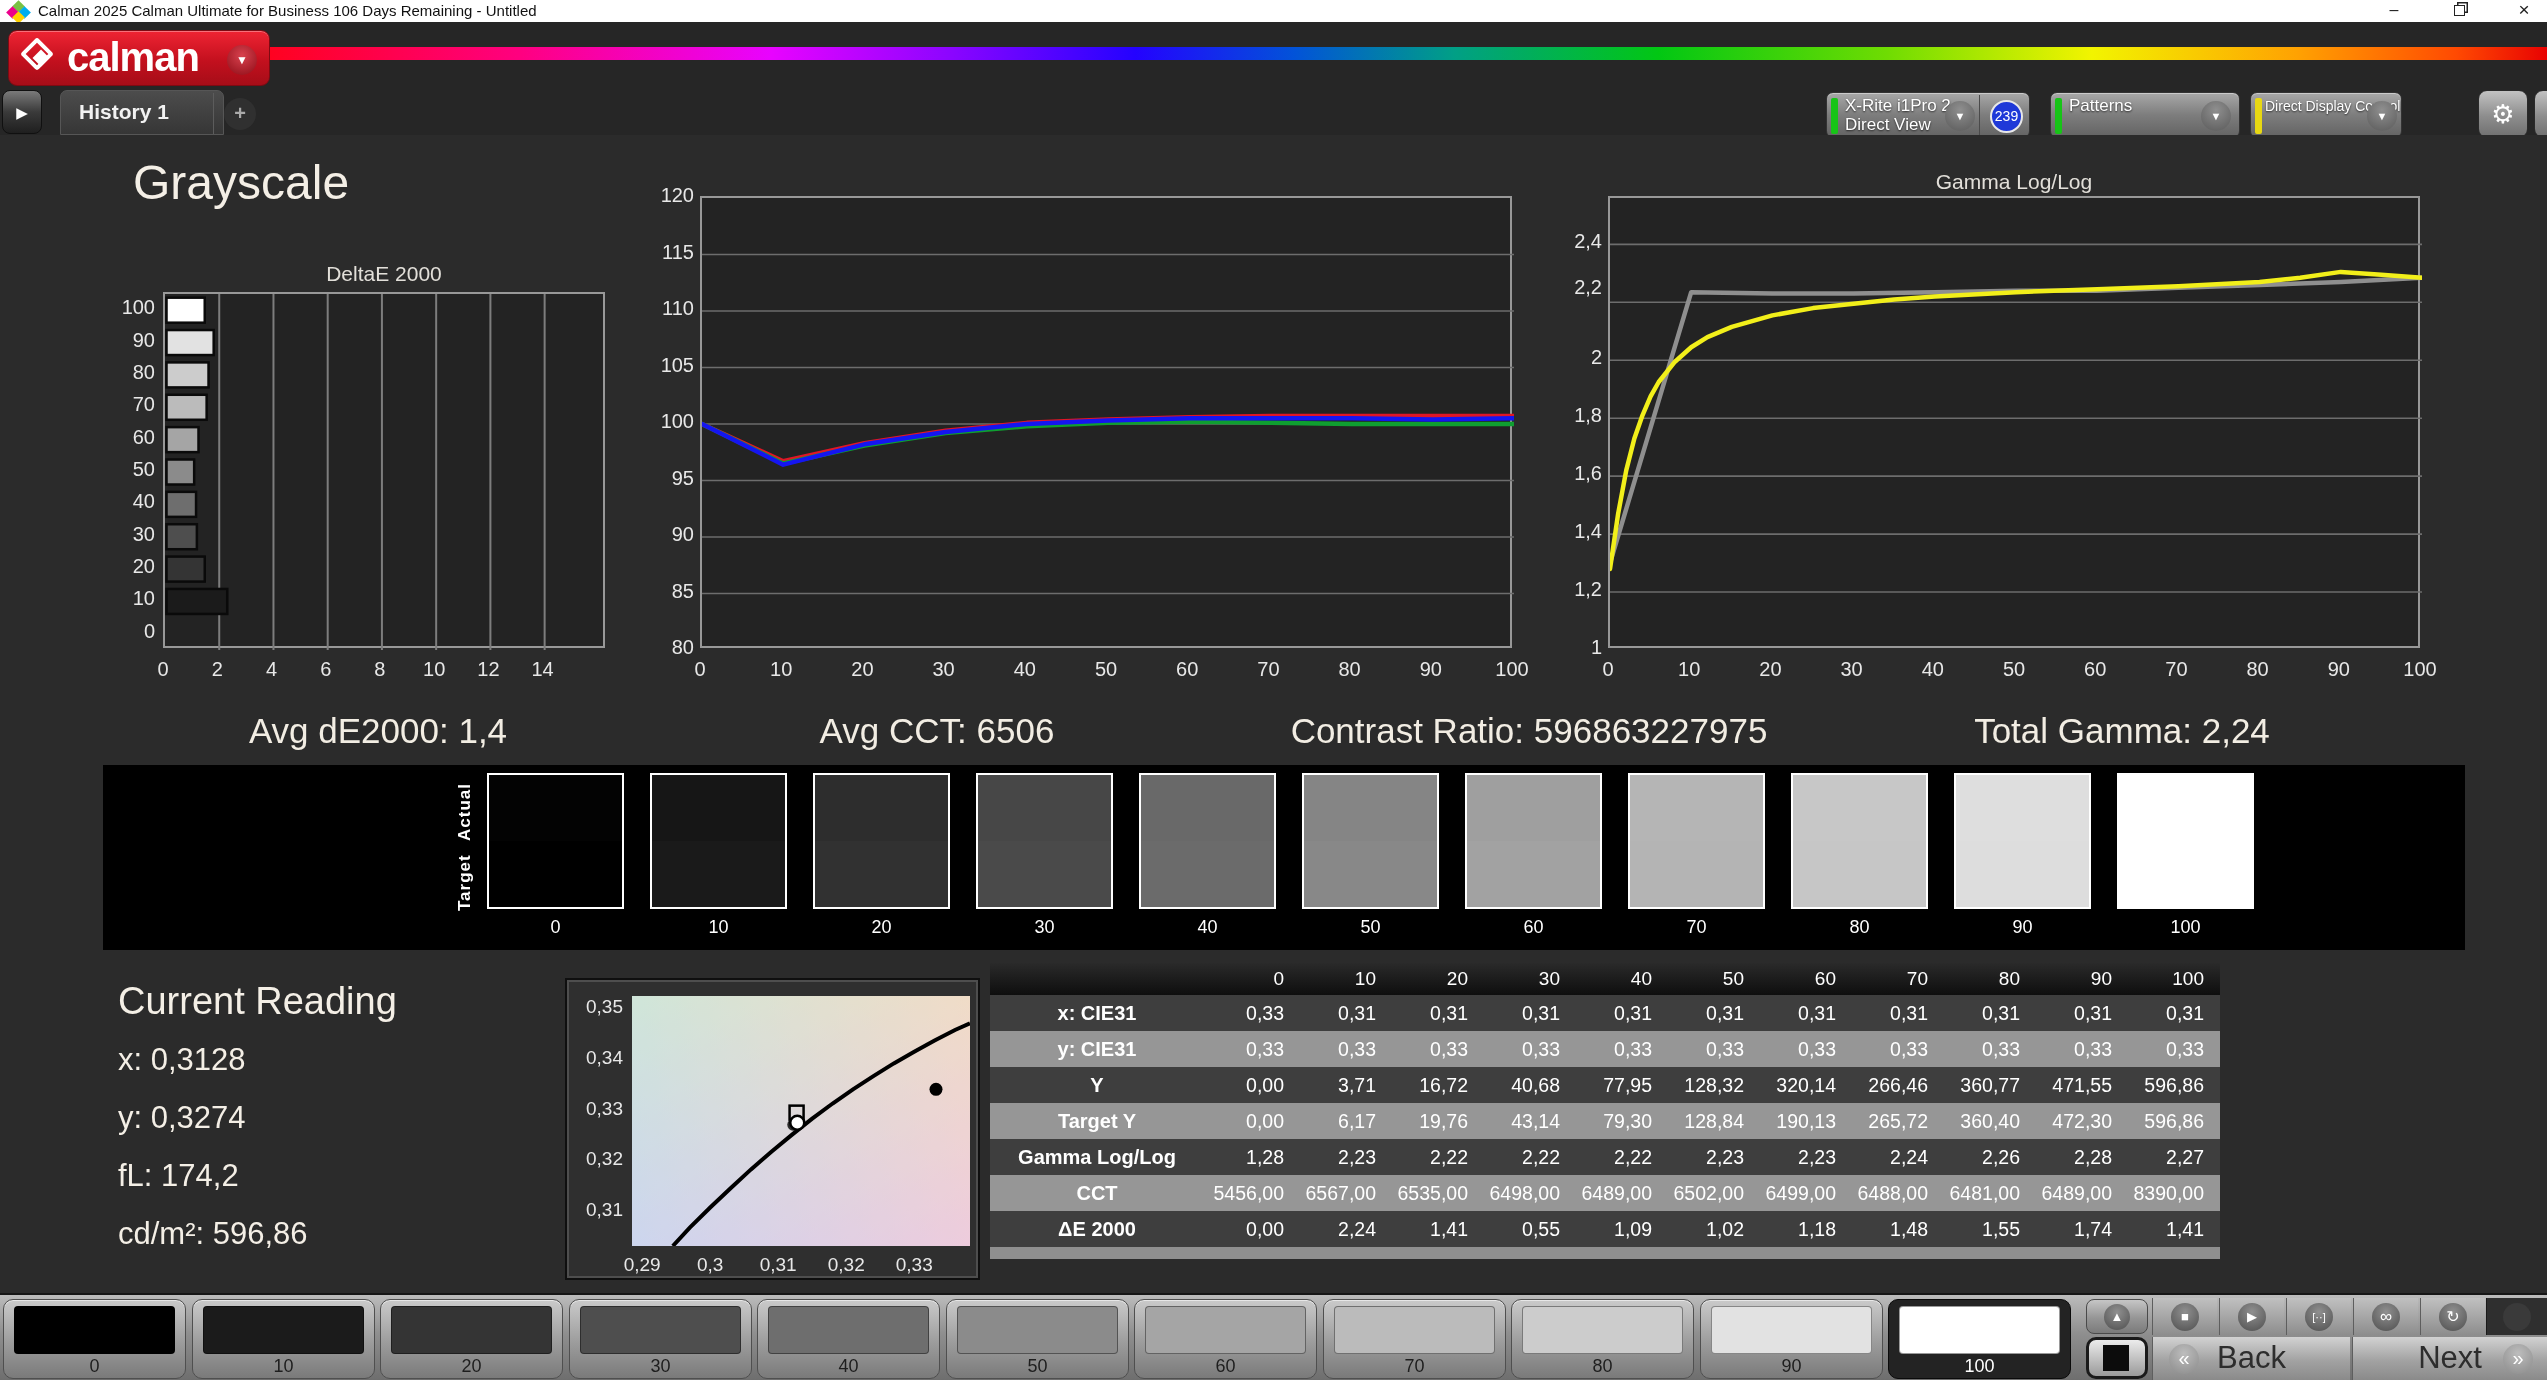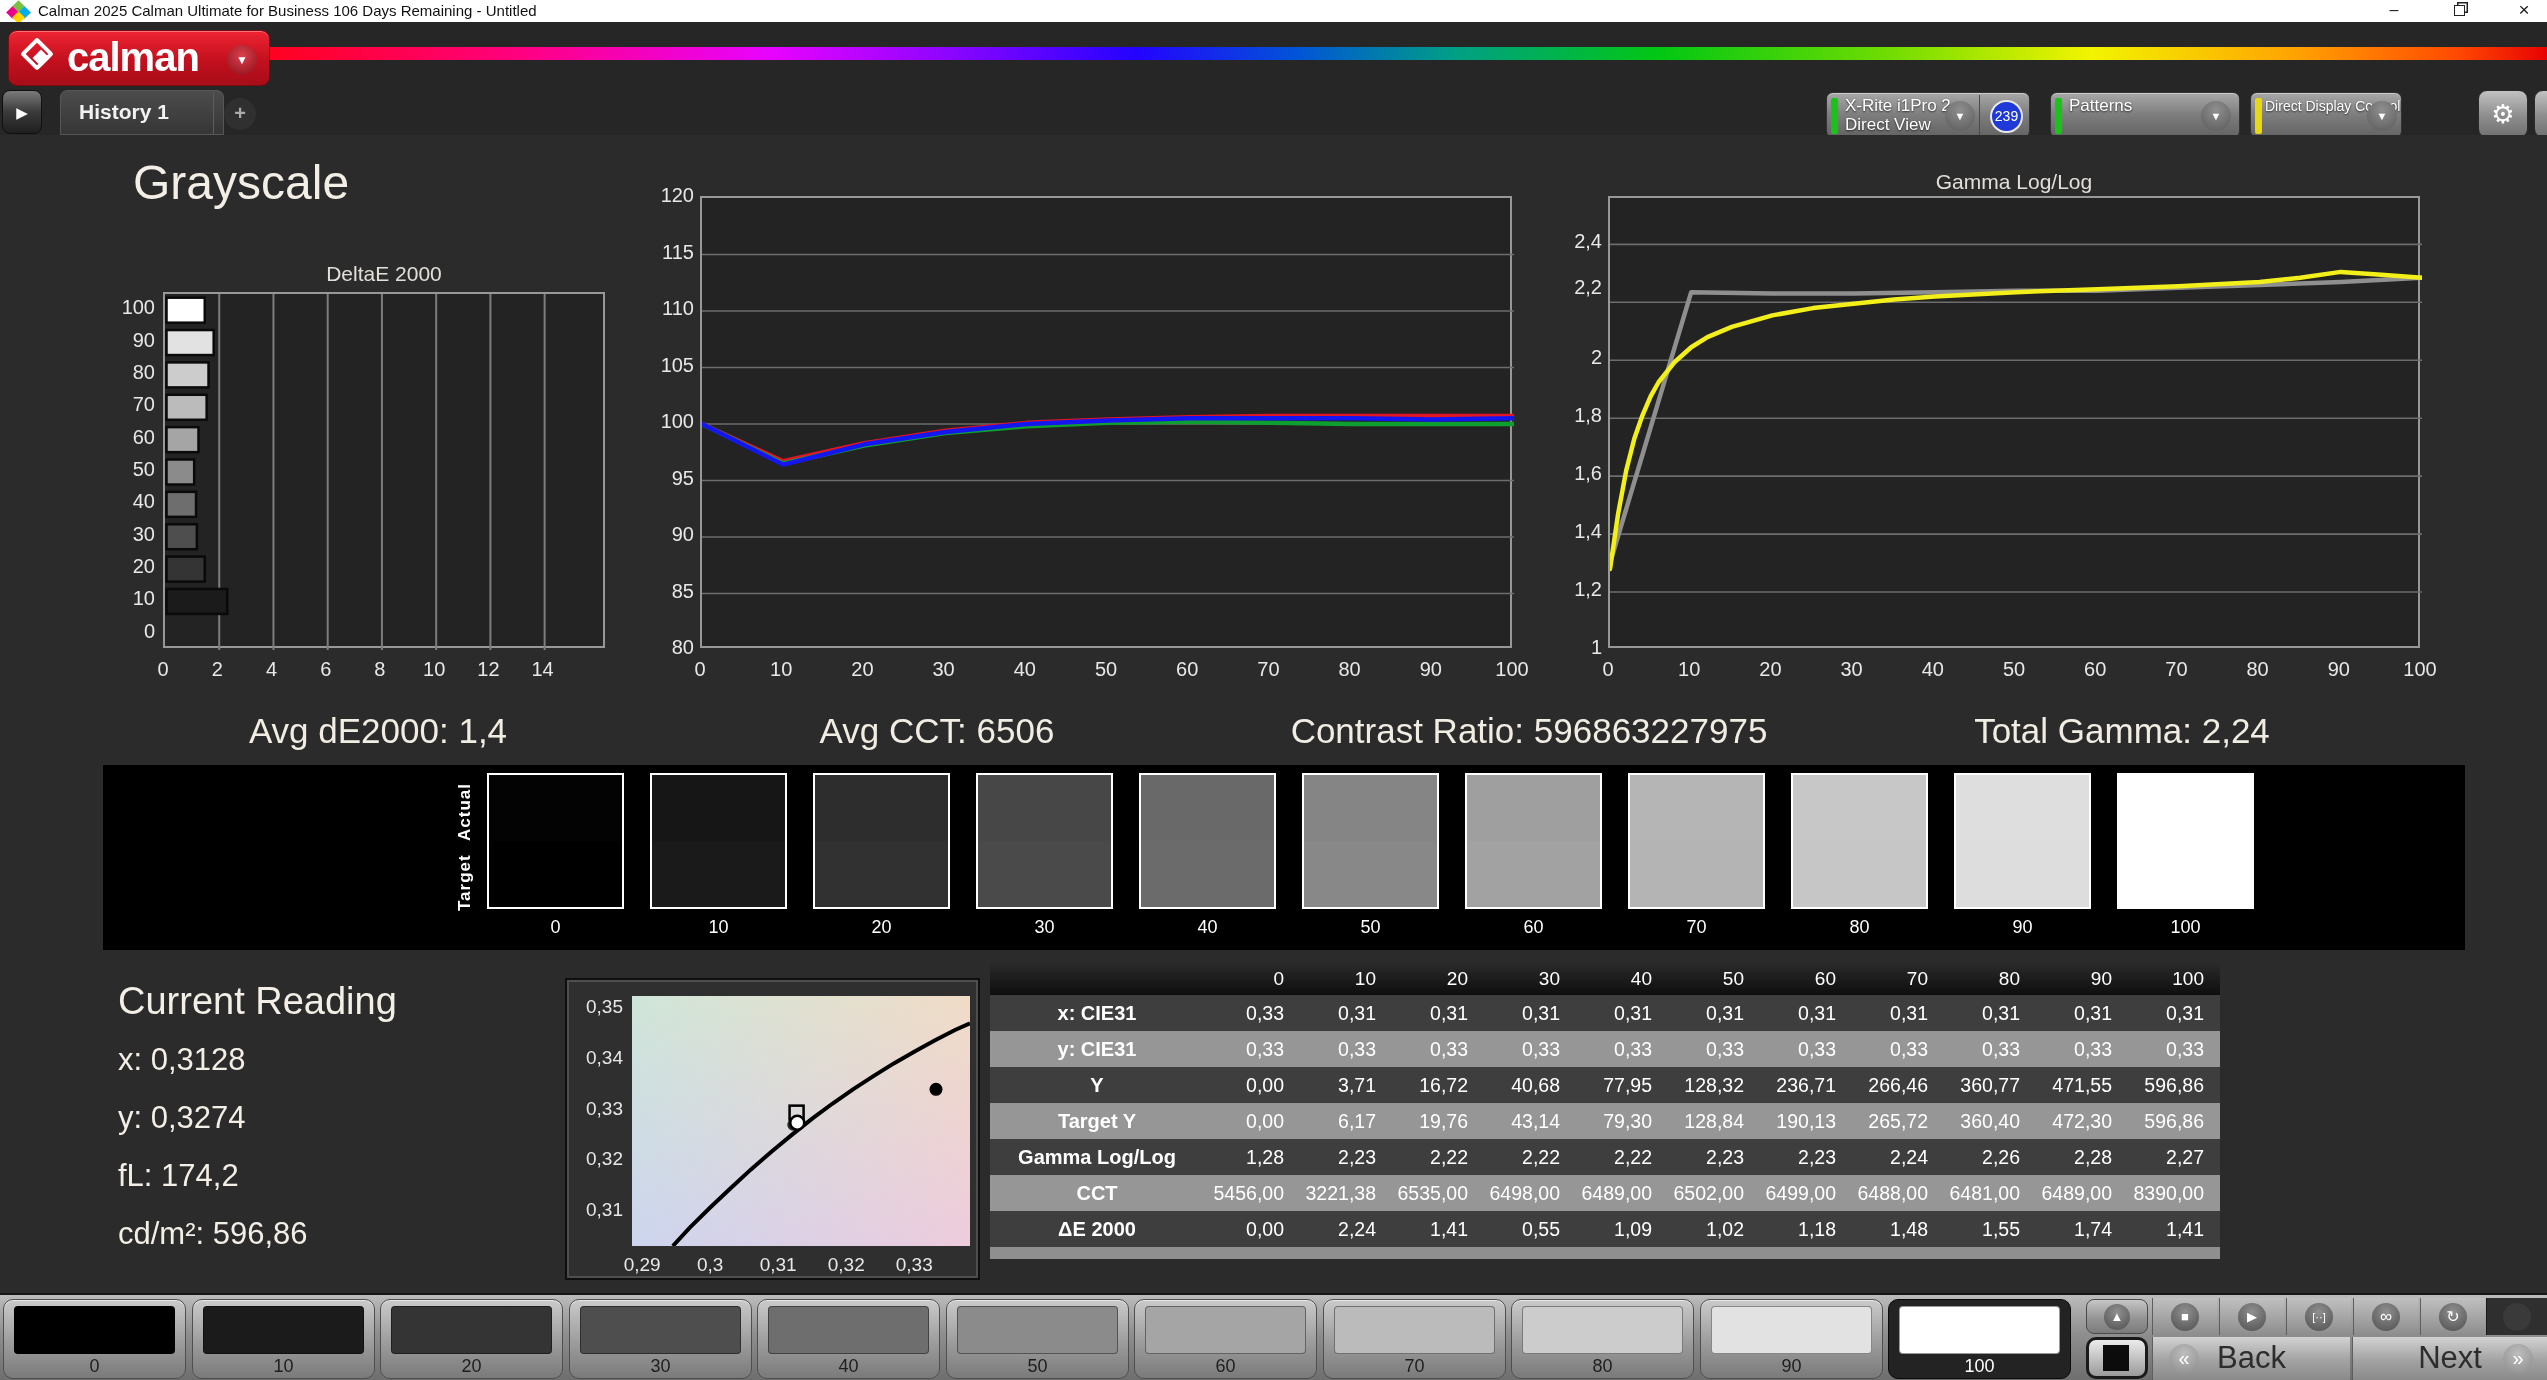--- a/index.html
+++ b/index.html
@@ -421,21 +421,21 @@
         <span class="cell">0,33</span>
       </div>
       <div class="t-row t-data t-dark">
         <span class="cell lab">Y</span>
         <span class="cell">0,00</span>
         <span class="cell">3,71</span>
         <span class="cell">16,72</span>
         <span class="cell">40,68</span>
         <span class="cell">77,95</span>
         <span class="cell">128,32</span>
-        <span class="cell">236,71</span>
+        <span class="cell">320,14</span>
         <span class="cell">266,46</span>
         <span class="cell">360,77</span>
         <span class="cell">471,55</span>
         <span class="cell">596,86</span>
       </div>
       <div class="t-row t-data t-light">
         <span class="cell lab">Target Y</span>
         <span class="cell">0,00</span>
         <span class="cell">6,17</span>
         <span class="cell">19,76</span>
@@ -458,21 +458,21 @@
         <span class="cell">2,23</span>
         <span class="cell">2,23</span>
         <span class="cell">2,24</span>
         <span class="cell">2,26</span>
         <span class="cell">2,28</span>
         <span class="cell">2,27</span>
       </div>
       <div class="t-row t-data t-light">
         <span class="cell lab">CCT</span>
         <span class="cell">5456,00</span>
-        <span class="cell">3221,38</span>
+        <span class="cell">6567,00</span>
         <span class="cell">6535,00</span>
         <span class="cell">6498,00</span>
         <span class="cell">6489,00</span>
         <span class="cell">6502,00</span>
         <span class="cell">6499,00</span>
         <span class="cell">6488,00</span>
         <span class="cell">6481,00</span>
         <span class="cell">6489,00</span>
         <span class="cell">8390,00</span>
       </div>

